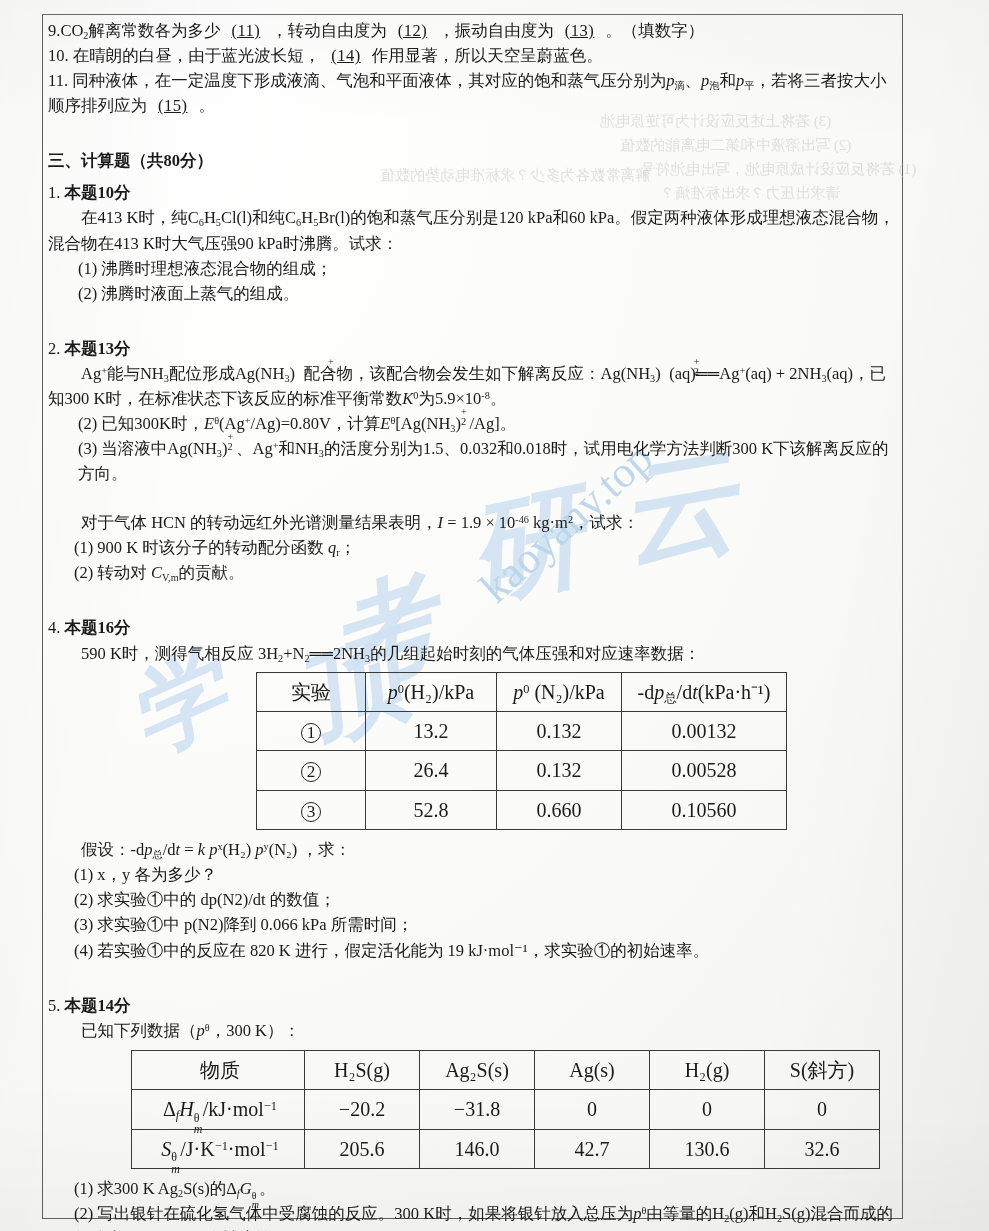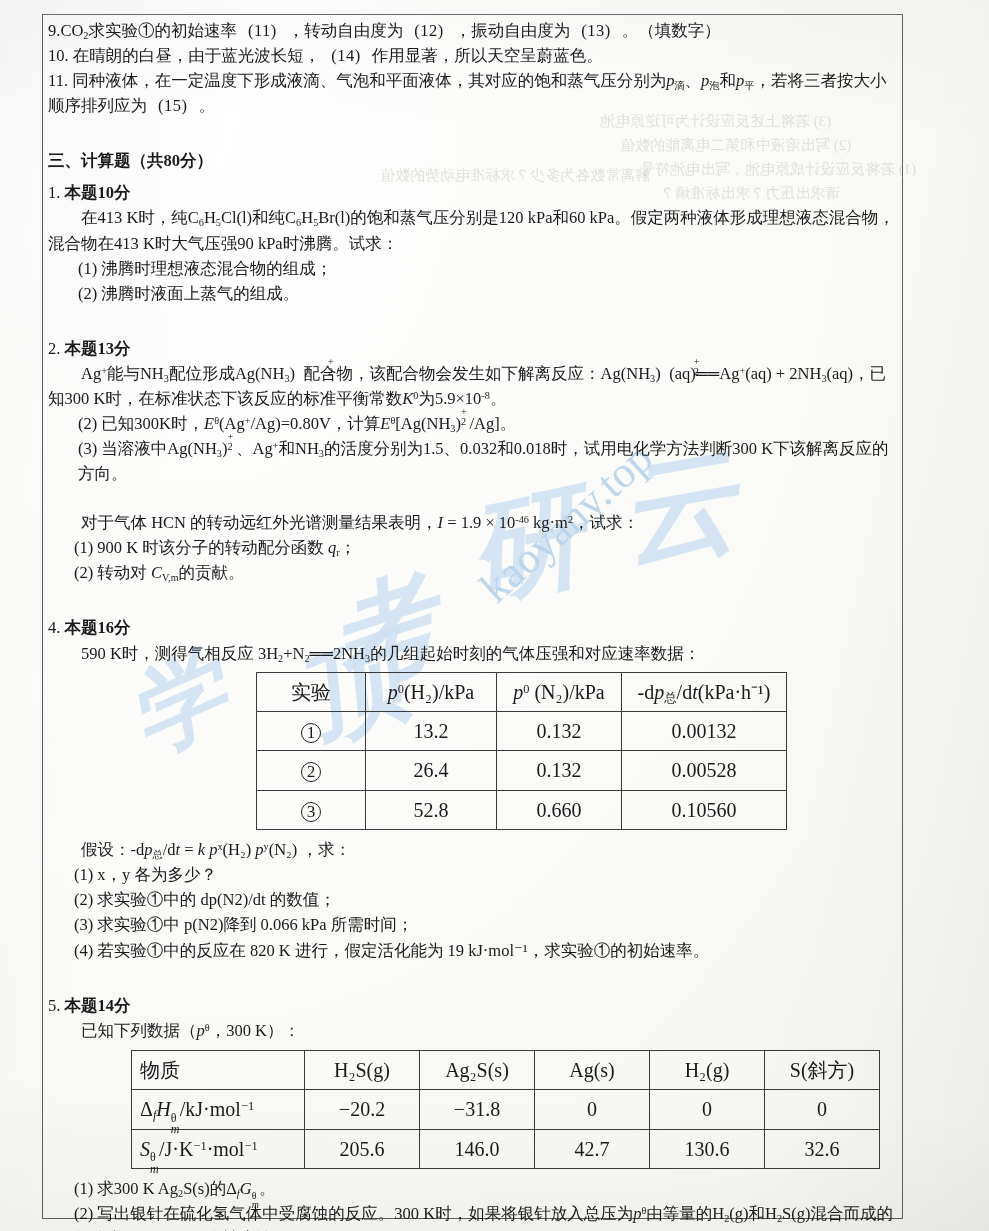--- a/index.html
+++ b/index.html
@@ -39,21 +39,21 @@
   p{margin:0;}
   .blk{margin:0;}
   .ind1{text-indent:2em;}
   .ind-item{padding-left:26px;text-indent:0;}
   .ind-item2{padding-left:30px;text-indent:0;}
   .hd{font-weight:bold;}
   .gap-s{height:7px;}
   .gap-l{height:24px;}
   .gap-xl{height:30px;}
 
-  .fill{ letter-spacing:.5px; padding:0 11px;}
+  .fill{ text-decoration:underline; letter-spacing:.5px; padding:0 11px;}
   sub{font-size:.62em;line-height:0;vertical-align:-.28em;}
   sup{font-size:.62em;line-height:0;vertical-align:.52em;}
   i,.it{font-style:italic;}
   .nowrap{white-space:nowrap;}
 
   
   .stk{display:inline-block;vertical-align:baseline;position:relative;width:.52em;height:1em;}
   .stk .up{position:absolute;left:0;top:-.52em;font-size:.62em;line-height:1;}
   .stk .dn{position:absolute;left:0;top:.46em;font-size:.62em;line-height:1;}
 
@@ -71,21 +71,21 @@
   }
   .tbl4 th:nth-child(1),.tbl4 td:nth-child(1){width:96px;}
   .tbl4 th:nth-child(2),.tbl4 td:nth-child(2){width:118px;}
   .tbl4 th:nth-child(3),.tbl4 td:nth-child(3){width:112px;font-family:Liberation Serif, serif;}
   .tbl4 th:nth-child(4),.tbl4 td:nth-child(4){width:152px;}
 
   .tbl5{margin:7px 0 0 83px;}
   .tbl5 td,.tbl5 th{
     border:1.3px solid #3a3a3a;padding:4px 4px;text-align:center;font-weight:normal;
   }
-  .tbl5 th:first-child,.tbl5 td:first-child{width:160px;text-align:left;padding-left:8px;}
+  .tbl5 th:first-child,.tbl5 td:first-child{width:160px;text-align:center;padding-left:8px;}
   .tbl5 th:not(:first-child),.tbl5 td:not(:first-child){width:106px;}
 
   .circ{display:inline-block;border:1.2px solid #222;border-radius:50%;
         width:1.05em;height:1.05em;line-height:1.02em;font-size:.86em;text-align:center;}
 
   
   .wm{position:absolute;pointer-events:none;user-select:none;z-index:2;}
   .wm-url{
     left:470px;top:575px;
     font-family:"Liberation Serif",serif;font-size:44px;color:#b9d4ea;
@@ -125,21 +125,21 @@
 <div class="wm wm-cn wm-c4">顶</div>
 <div class="wm wm-cn wm-c1">考</div>
 <div class="wm wm-cn wm-c2">研</div>
 <div class="wm wm-cn wm-c3">云</div>
 <div class="wm wm-url">kaoyany.top</div>
 
 <div id="frame"></div>
 
 <div id="content">
 
-  <p class="blk"><span>9.</span><span>CO</span><sub>2</sub><span>求实验①的初始速率</span><span class="fill">(11)</span><span>，转动自由度为</span><span class="fill">(12)</span><span>，振动自由度为</span><span class="fill">(13)</span><span>。（填数字）</span></p>
+  <p class="blk"><span>9.</span><span>CO</span><sub>2</sub><span>解离常数各为多少</span><span class="fill">(11)</span><span>，转动自由度为</span><span class="fill">(12)</span><span>，振动自由度为</span><span class="fill">(13)</span><span>。（填数字）</span></p>
 
   <p class="blk"><span>10.</span> <span>在晴朗的白昼，由于蓝光波长短，</span><span class="fill">(14)</span><span>作用显著，所以天空呈蔚蓝色。</span></p>
 
   <p class="blk"><span>11.</span> <span>同种液体，在一定温度下形成液滴、气泡和平面液体，其对应的饱和蒸气压分别为</span><i>p</i><sub>滴</sub><span>、</span><i>p</i><sub>泡</sub><span>和</span><i>p</i><sub>平</sub><span>，若将三者按大小顺序排列应为</span><span class="fill">(15)</span><span>。</span></p>
 
   <div class="gap-xl"></div>
 
   <p class="blk hd">三、计算题（共80分）</p>
 
   <div class="gap-s"></div>

